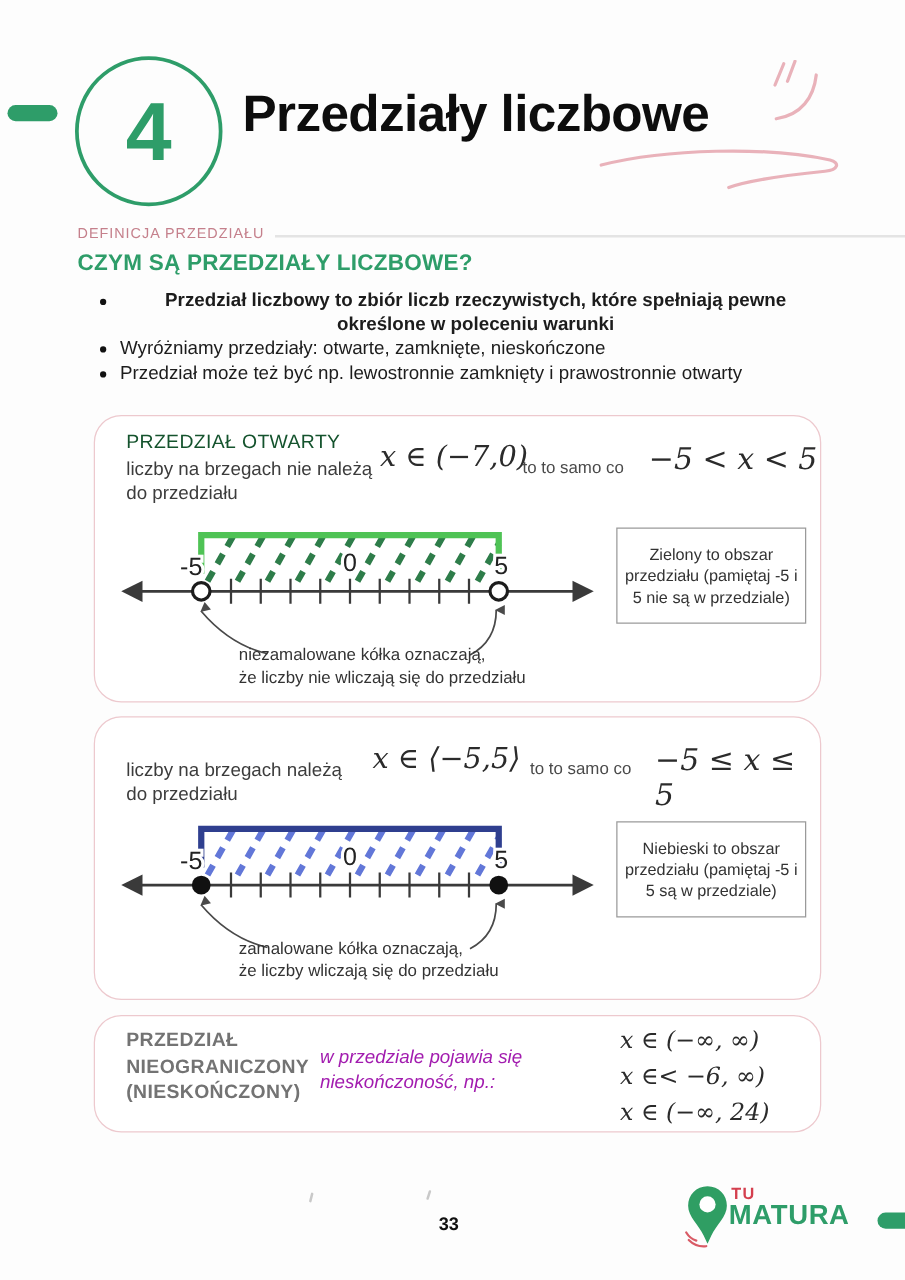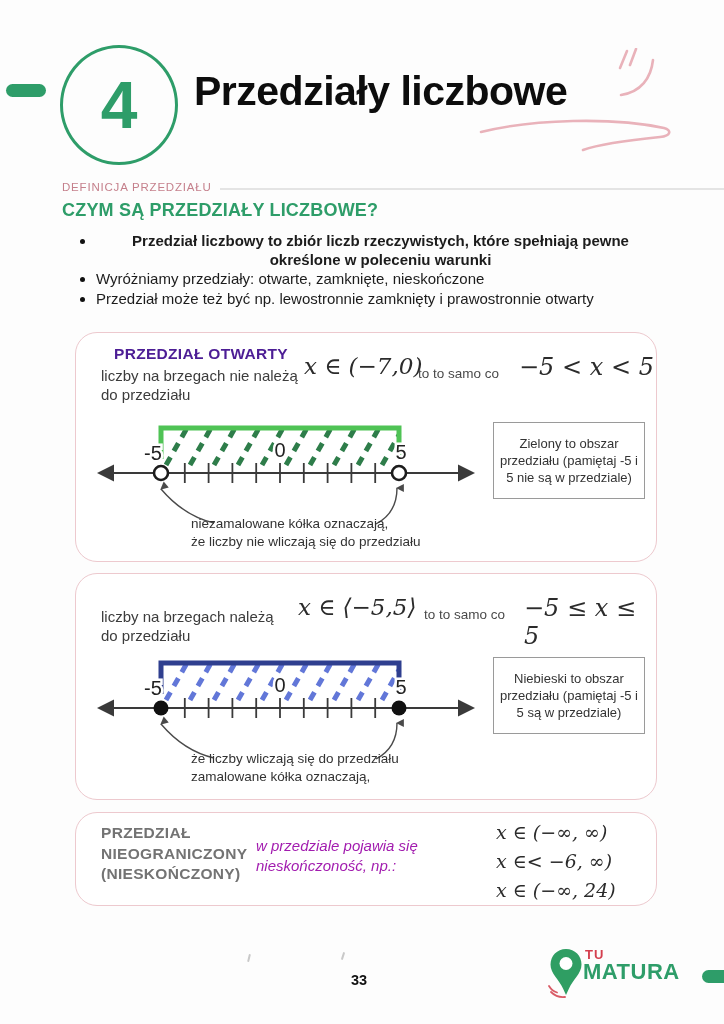--- a/index.html
+++ b/index.html
@@ -22,21 +22,21 @@
   .bullet-row{display:flex;margin-bottom:1px;text-align:center;}
   .bullet-dot{flex:0 0 5px;width:5px;height:5px;border-radius:50%;background:#111;margin:7px 11px 0 0;}
   .bullet-text{font-size:15px;line-height:18.5px;color:#1c1c1c;}
   .bold{font-weight:bold;}
 
   
   .card{width:580px;background:#fff;border:1.5px solid #edc9ce;border-radius:22px;}
   .card-open{left:75px;top:332px;height:228px;}
   .card-closed{left:75px;top:573px;height:225px;}
   .card-unbounded{left:75px;top:812px;height:92px;}
-  .card-title{left:38px;top:12px;font-size:15.5px;font-weight:bold;color:#4c1d95;letter-spacing:0.3px;}
+  .card-title{left:25px;top:12px;font-size:15.5px;font-weight:normal;color:#14532d;letter-spacing:0.3px;}
   .card-desc{left:25px;top:33px;font-size:15px;line-height:19px;color:#3c3c3c;}
   .math{font-family:"DejaVu Serif","Liberation Serif",serif;font-style:italic;color:#2b2b2b;}
   .formula{top:20px;font-size:23px;}
   .connector{top:33px;font-size:13.5px;color:#4a4a4a;}
   .inequality{top:20px;font-size:24px;}
   .annotation{font-size:13.5px;line-height:17.5px;color:#333;}
   .note-box{width:152px;border:1px solid #9a9a9a;background:#fff;padding:12px 4px;
             font-size:13px;line-height:17px;color:#333;text-align:center;box-sizing:border-box;}
 
   .u-title{left:25px;top:10px;font-size:15.5px;font-weight:bold;color:#737373;line-height:20.5px;letter-spacing:0.3px;}
@@ -196,22 +196,22 @@
       <g font-family="Liberation Sans, sans-serif" font-size="20" fill="#222" text-anchor="middle" paint-order="stroke" stroke="#ffffff" stroke-width="5">
         <text x="57" y="41">-5</text>
         <text x="184" y="38">0</text>
         <text x="305" y="40">5</text>
       </g>
       <path d="M118 104 Q88 97 65 70" stroke="#4a4a4a" stroke-width="1.4" fill="none" marker-end="url(#ah2)"></path>
       <path d="M280 105 Q301 94 301 69" stroke="#4a4a4a" stroke-width="1.4" fill="none" marker-end="url(#ah2)"></path>
     </svg>
 
     <div class="abs annotation" style="left:115px;top:176px;">
+      <div>zamalowane kółka oznaczają,</div>
       <div>że liczby wliczają się do przedziału</div>
-      <div>zamalowane kółka oznaczają,</div>
     </div>
 
     <div class="abs note-box" style="left:417px;top:83px;">Niebieski to obszar przedziału (pamiętaj -5 i 5 są w przedziale)</div>
   </div>
 
   <div class="abs card card-unbounded">
     <div class="abs u-title">
       <div>PRZEDZIAŁ</div>
       <div>NIEOGRANICZONY</div>
       <div>(NIESKOŃCZONY)</div>

